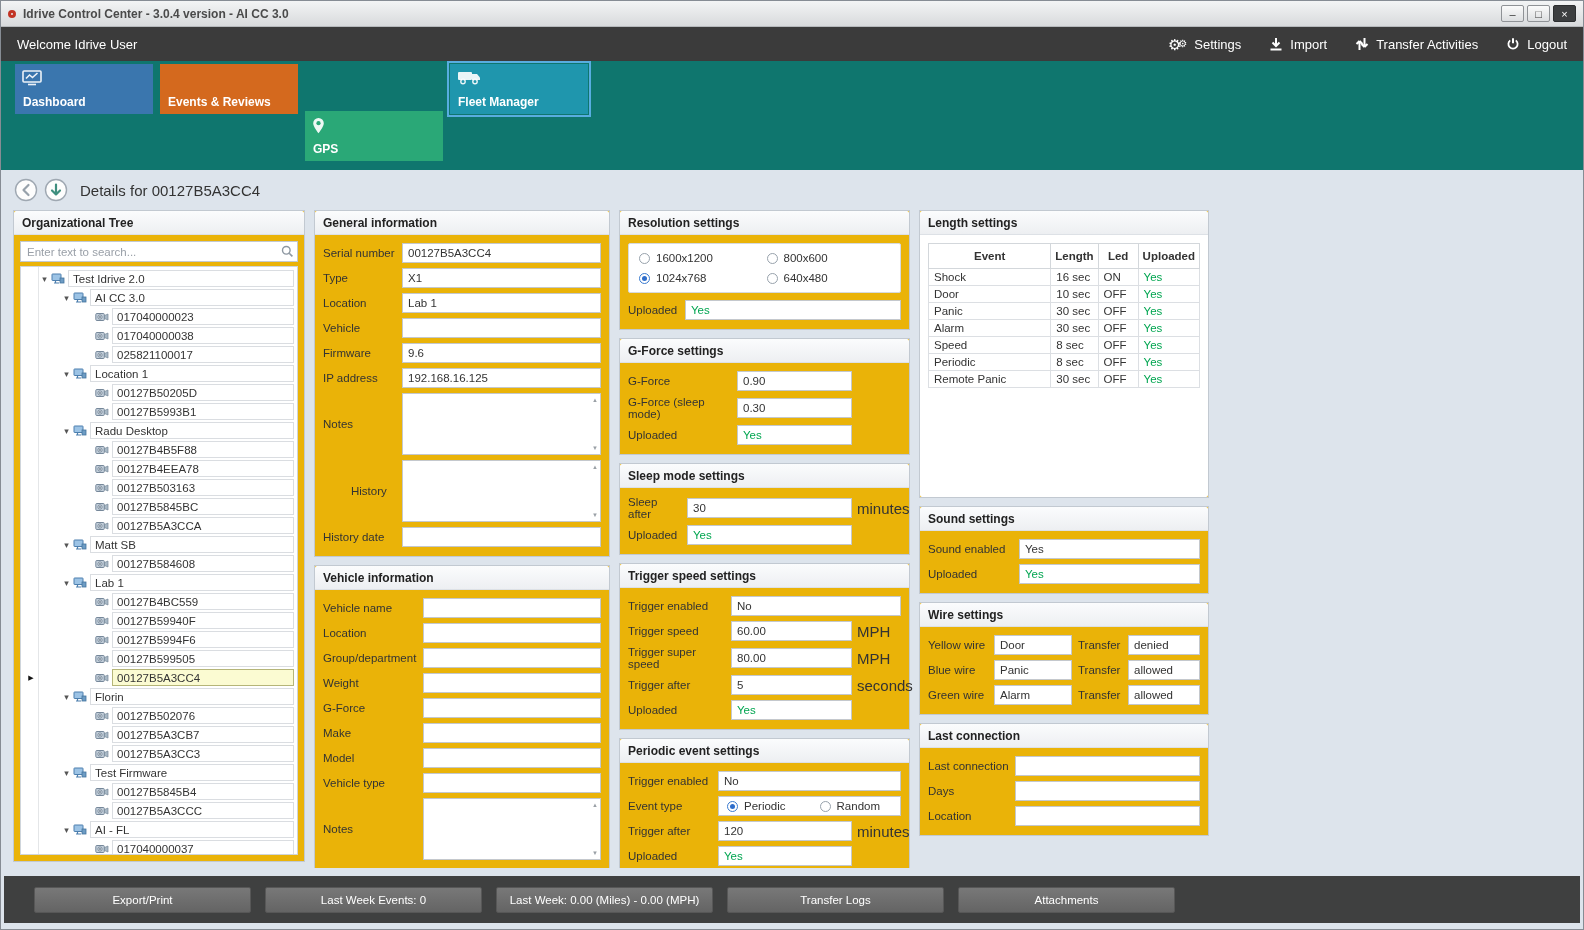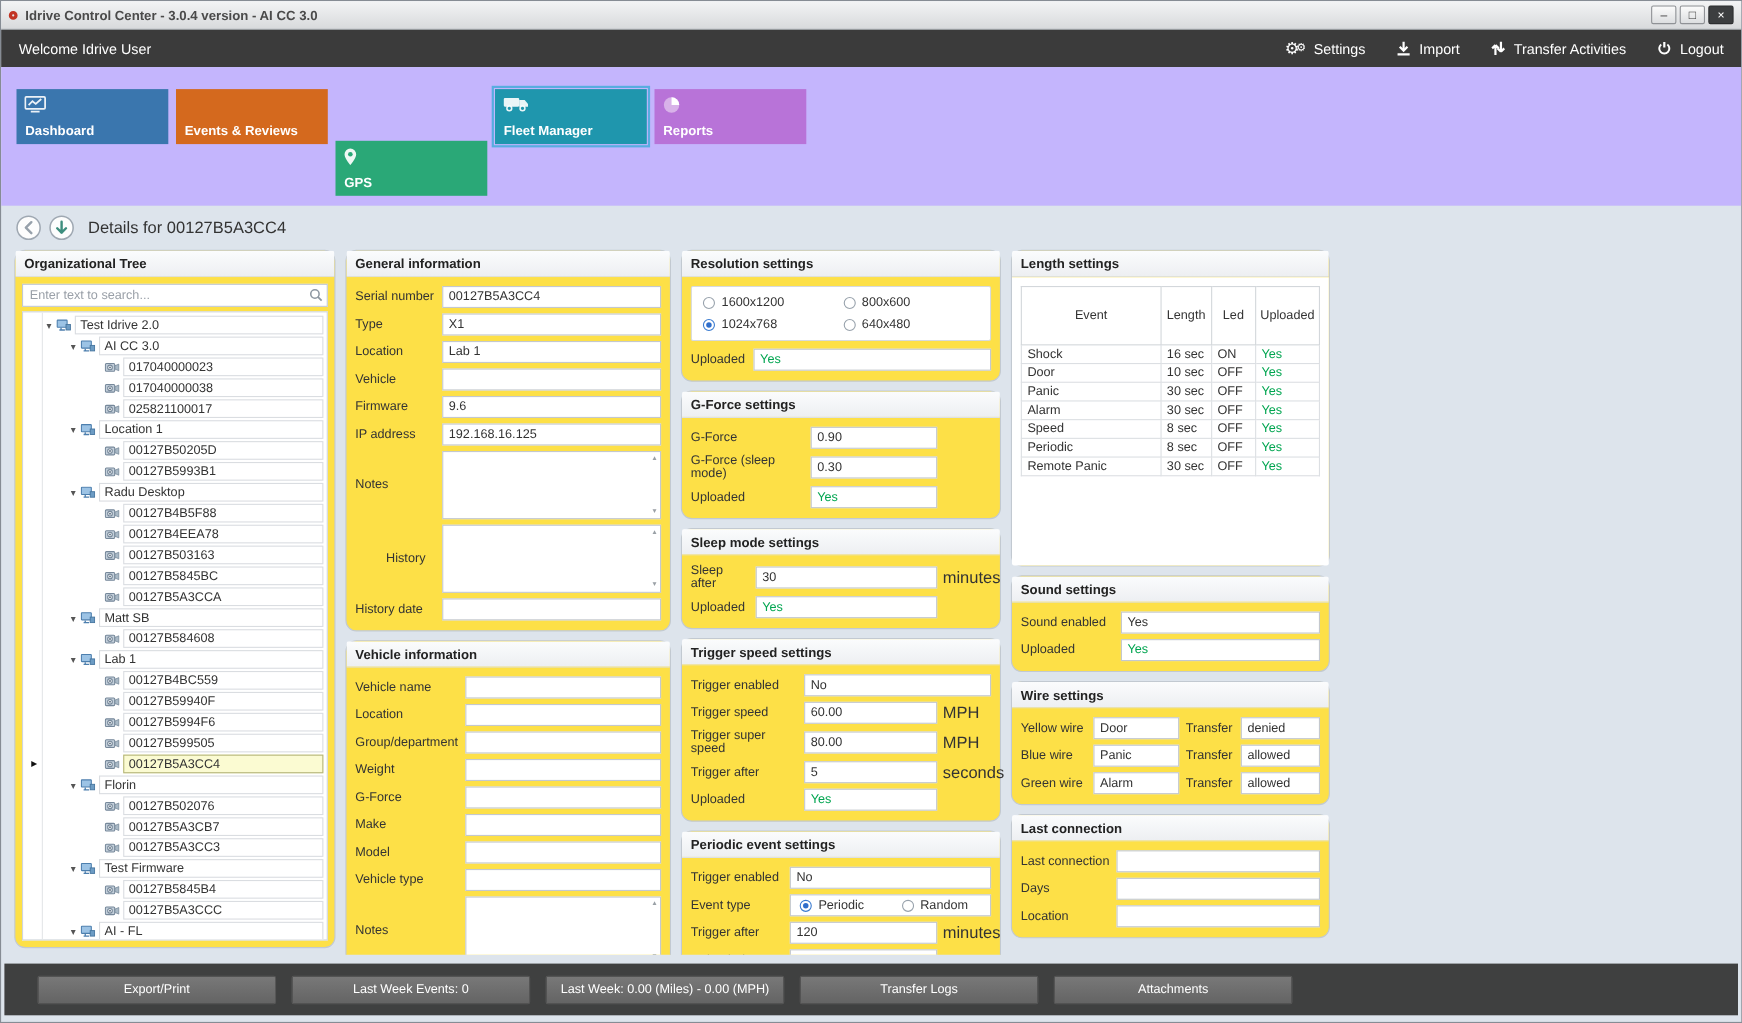--- a/index.html
+++ b/index.html
@@ -17,40 +17,40 @@
   .win-btn.min::before{content:'–'} .win-btn.max::before{content:'□'} .win-btn.close::before{content:'×'}
 
   
   .topbar{height:34px;background:#3b3b3b;color:#fff;display:flex;align-items:center;padding:0 16px;flex:0 0 auto}
   .welcome{font-size:13px}
   .tb-actions{margin-left:auto;display:flex;gap:28px;align-items:center}
   .tb-action{display:flex;align-items:center;gap:7px;font-size:13px;cursor:pointer}
   .tb-icon{display:flex;align-items:center;line-height:1;color:#fff}
 
   
-  .tabstrip{background:#c4b5fd;padding:20px 14px 9px;display:flex;gap:7px;flex:0 0 auto}
+  .tabstrip{background:#0f766e;padding:3px 14px 9px;display:flex;gap:7px;flex:0 0 auto}
   .tab{width:138px;height:50px;position:relative;cursor:pointer}
   .tab.selected{outline:2px solid #58ade0;outline-offset:1px}
   .tab-icon{position:absolute;top:6px;left:7px;line-height:0}
   .tab-label{position:absolute;left:8px;bottom:5px;color:#fff;font-weight:bold;font-size:12px;white-space:nowrap}
 
   
   .details-row{display:flex;align-items:center;gap:6px;padding:8px 13px 5px;flex:0 0 auto}
   .circle-btn{width:24px;height:24px;cursor:pointer;line-height:0}
   .details-title{font-size:15px;color:#333;margin-left:6px}
 
   
   .main{flex:1;display:flex;gap:9px;padding:3px 12px 0;overflow:hidden;align-items:flex-start}
   .col{display:flex;flex-direction:column;gap:8px;height:100%}
   .col-tree{width:292px}
   .col-general{width:296px}
   .col-settings{width:291px}
   .col-right{width:290px}
 
-  .panel{background:#fde047;border:1px solid #c2c9d1;border-radius:10px;flex:0 0 auto}
+  .panel{background:#eab308;border:1px solid #c2c9d1;border-radius:0;flex:0 0 auto}
   .panel-header{font-size:12px;font-weight:bold;color:#222;padding:5px 8px 4px;background:linear-gradient(#fbfcfd,#edeff2);border-bottom:1px solid #dde1e6;border-radius:2px 2px 0 0}
   .panel-body{padding:8px 8px 4px}
   .panel.len .panel-body{background:#fff;min-height:262px;border-radius:0 0 2px 2px}
 
   
   .tree-panel{height:calc(100% - 6px);display:flex;flex-direction:column}
   .search-wrap{margin:6px 6px 4px;position:relative;flex:0 0 auto}
   .search-wrap input{width:100%;height:21px;border:1px solid #c2c9d1;padding:0 20px 0 6px;font-size:11.5px;color:#333;font-family:inherit}
   .search-wrap input::placeholder{color:#9aa0a8}
   .mag{position:absolute;right:4px;top:4px;line-height:0}
@@ -81,21 +81,21 @@
   
   .radio-grid{display:grid;grid-template-columns:1fr 1fr;gap:8px 4px;background:#fff;border:1px solid #d6dade;padding:8px 10px;margin-bottom:7px;border-radius:2px}
   .radio{display:flex;align-items:center;gap:6px;font-size:11.5px;color:#333;cursor:pointer}
   .rb{width:11px;height:11px;border:1px solid #98a2ac;border-radius:50%;background:#fff;position:relative;flex:0 0 11px}
   .radio.sel .rb{border-color:#3a7bd0}
   .radio.sel .rb::after{content:'';position:absolute;inset:2px;background:#2f6ecb;border-radius:50%}
   .input-like{flex:1;border:1px solid #c4c8cd;background:#fff;height:20px;display:flex;align-items:center;gap:34px;padding:0 8px;min-width:0}
 
   
   .len-table{width:100%;border-collapse:collapse;font-size:11.5px;background:#fff}
-  .len-table th{border:1px solid #d3d7db;font-weight:normal;color:#333;padding:20px 4px;text-align:center}
+  .len-table th{border:1px solid #d3d7db;font-weight:bold;color:#333;padding:6px 4px;text-align:center}
   .len-table td{border:1px solid #dcdfe3;color:#333;padding:2px 5px;text-align:left}
   .len-table td.green{color:#00a550}
   .len-table th:nth-child(2),.len-table td:nth-child(2){width:46px}
   .len-table th:nth-child(3),.len-table td:nth-child(3){width:40px}
   .len-table th:nth-child(4),.len-table td:nth-child(4){width:58px}
 
   
   .wire-row{display:flex;align-items:center;gap:6px;margin-bottom:5px}
   .wire-row label{font-size:11.5px;color:#333;flex:0 0 auto}
   .wl1{width:60px}
@@ -185,27 +185,20 @@
         <span class="tab-label">GPS</span>
       </div>
       <div class="tab selected" style="background: rgb(31, 150, 173);">
         <span class="tab-icon"><svg width="24" height="15" viewBox="0 0 24 15">
             <rect x="1" y="2" width="14" height="8" rx="1" fill="rgba(255,255,255,.9)"></rect>
             <path d="M15 4h5l3 3.5V10h-8z" fill="rgba(255,255,255,.9)"></path>
             <circle cx="6" cy="11.5" r="2.2" fill="#1f96ad" stroke="rgba(255,255,255,.9)" stroke-width="1.4"></circle>
             <circle cx="18" cy="11.5" r="2.2" fill="#1f96ad" stroke="rgba(255,255,255,.9)" stroke-width="1.4"></circle>
           </svg></span>
         <span class="tab-label">Fleet Manager</span>
-      </div>
-      <div class="tab" style="background: rgb(184, 115, 216);">
-        <span class="tab-icon"><svg width="17" height="17" viewBox="0 0 17 17">
-            <circle cx="8.5" cy="8.5" r="7" fill="rgba(255,255,255,.45)"></circle>
-            <path d="M8.5 8.5V1.5A7 7 0 0 1 15.5 8.5z" fill="#fff"></path>
-          </svg></span>
-        <span class="tab-label">Reports</span>
       </div>
     </div>
 
   <div class="details-row">
     <span class="circle-btn"><svg width="24" height="24" viewBox="0 0 24 24">
           <circle cx="12" cy="12" r="10.5" fill="#fdfdfd" stroke="#9fa8b2" stroke-width="1.4"></circle>
           <path d="M14.5 7L9.5 12l5 5" fill="none" stroke="#97a1ab" stroke-width="2.2" stroke-linecap="round" stroke-linejoin="round"></path>
         </svg></span>
     <span class="circle-btn"><svg width="24" height="24" viewBox="0 0 24 24">
           <circle cx="12" cy="12" r="10.5" fill="#fdfdfd" stroke="#9fa8b2" stroke-width="1.4"></circle>

